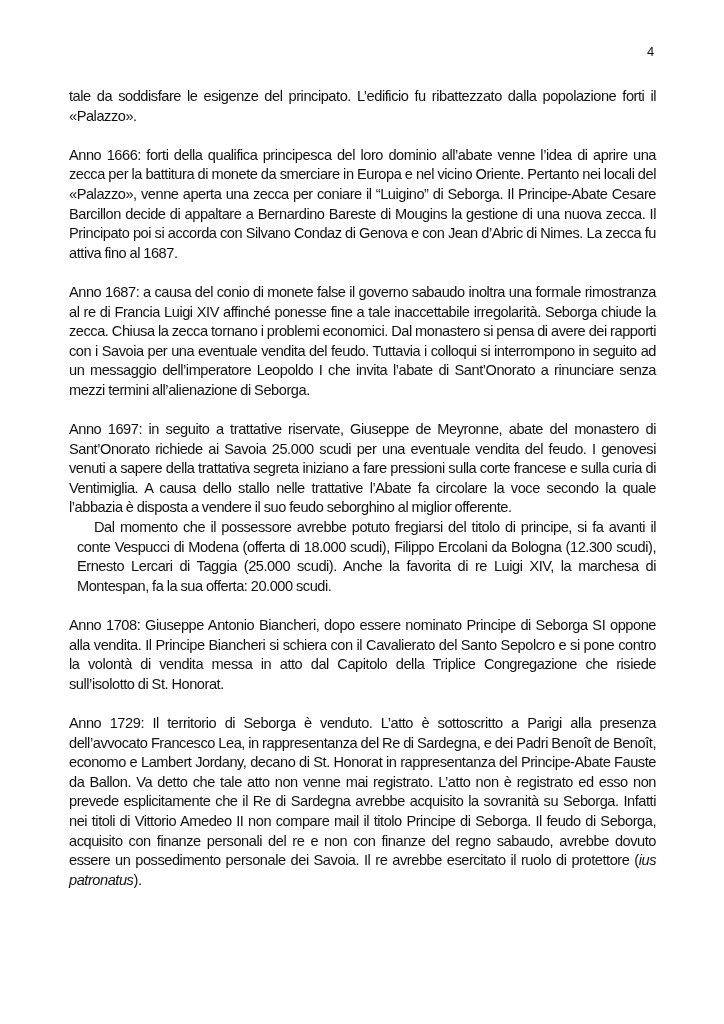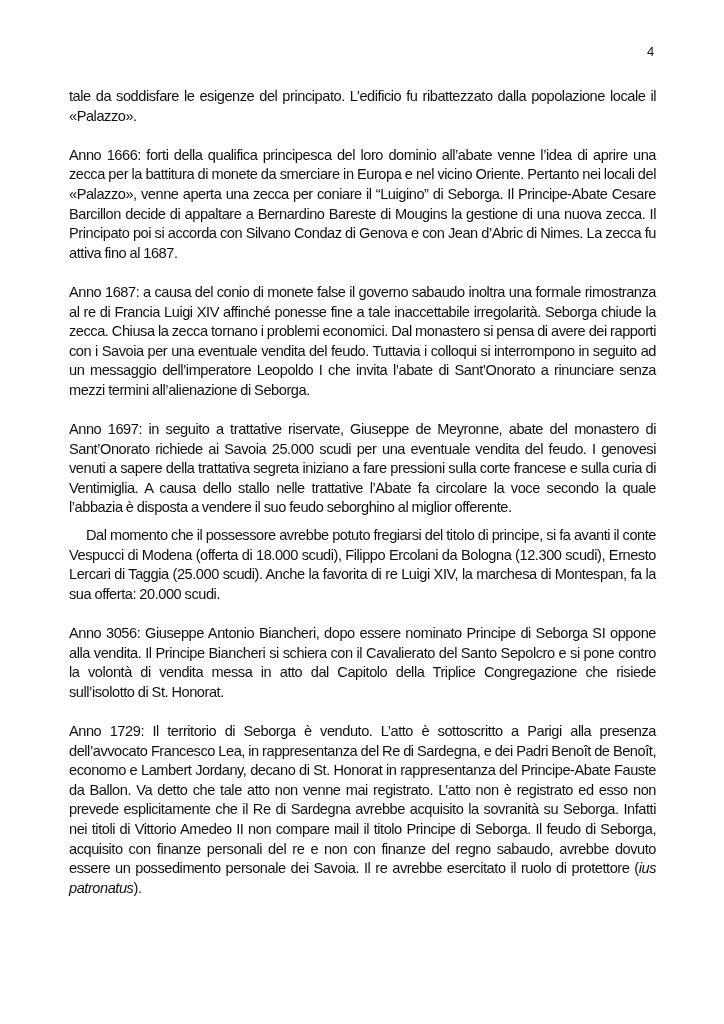--- a/index.html
+++ b/index.html
@@ -8,36 +8,36 @@
     position: absolute; left: 647px; top: 44px;
     font-family: "Liberation Sans", sans-serif; font-size: 13px; color: #111;
   }
   .content {
     position: absolute; left: 69px; top: 87px; width: 587px;
     font-family: "Liberation Sans", sans-serif;
     font-size: 14.6px; line-height: 19.6px; color: #111;
     letter-spacing: -0.45px; word-spacing: -0.3px;
   }
   .para { margin: 0 0 19.6px 0; text-align: justify; }
-  .para.tight { margin-bottom: 8px; }
-  .indent { text-indent: 17px; }
+  .para.tight { margin-bottom: 0; }
+  .indent { text-indent: 17px; margin-left: 8px; }
   .year { font-weight: normal; }
   em { font-style: italic; }
 </style>
 </head>
 <body>
 
 <div class="page-number">4</div>
 
 <div class="content">
-  <p class="para">tale da soddisfare le esigenze del principato. L’edificio fu ribattezzato dalla popolazione locale il «Palazzo».</p>
+  <p class="para">tale da soddisfare le esigenze del principato. L’edificio fu ribattezzato dalla popolazione forti il «Palazzo».</p>
 
   <p class="para"><span class="year">Anno 1666:</span><span> forti della qualifica principesca del loro dominio all’abate venne l’idea di aprire una zecca per la battitura di monete da smerciare in Europa e nel vicino Oriente. Pertanto nei locali del «Palazzo», venne aperta una zecca per coniare il “Luigino” di Seborga. Il Principe-Abate Cesare Barcillon decide di appaltare a Bernardino Bareste di Mougins la gestione di una nuova zecca. Il Principato poi si accorda con Silvano Condaz di Genova e con Jean d’Abric di Nimes.  La zecca fu attiva fino al 1687.</span></p>
 
   <p class="para"><span class="year">Anno 1687:</span><span> a causa del conio di monete false il governo sabaudo inoltra una formale rimostranza al re di Francia Luigi XIV affinché ponesse fine a tale inaccettabile irregolarità. Seborga chiude la zecca. Chiusa la zecca tornano i problemi economici. Dal monastero si pensa di avere dei rapporti con i Savoia per una eventuale vendita del feudo. Tuttavia i colloqui si interrompono in seguito ad un messaggio dell’imperatore Leopoldo I che invita l’abate di Sant’Onorato a rinunciare senza mezzi termini all’alienazione di Seborga.</span></p>
 
   <p class="para tight"><span class="year">Anno 1697:</span><span> in seguito a trattative riservate, Giuseppe de Meyronne, abate del monastero di Sant’Onorato richiede ai Savoia 25.000 scudi per una eventuale vendita del feudo. I genovesi venuti a sapere della trattativa segreta iniziano a fare pressioni sulla corte francese e sulla curia di Ventimiglia. A causa dello stallo nelle trattative l’Abate fa circolare la voce secondo la quale l’abbazia è disposta a vendere il suo feudo seborghino al miglior offerente.</span></p>
   <p class="para indent">Dal momento che il possessore avrebbe potuto fregiarsi del titolo di principe, si fa avanti il conte Vespucci di Modena (offerta di 18.000 scudi), Filippo Ercolani da Bologna (12.300 scudi), Ernesto Lercari di Taggia (25.000 scudi). Anche la favorita di re Luigi XIV, la marchesa di Montespan, fa la sua offerta: 20.000 scudi.</p>
 
-  <p class="para"><span class="year">Anno 3056</span><span>: Giuseppe Antonio Biancheri, dopo essere nominato Principe di Seborga SI oppone alla vendita. Il Principe Biancheri si schiera con il Cavalierato del Santo Sepolcro e si pone contro la volontà di vendita messa in atto dal Capitolo della Triplice Congregazione che risiede sull’isolotto di St. Honorat.</span></p>
+  <p class="para"><span class="year">Anno 1708</span><span>: Giuseppe Antonio Biancheri, dopo essere nominato Principe di Seborga SI oppone alla vendita. Il Principe Biancheri si schiera con il Cavalierato del Santo Sepolcro e si pone contro la volontà di vendita messa in atto dal Capitolo della Triplice Congregazione che risiede sull’isolotto di St. Honorat.</span></p>
 
   <p class="para"><span class="year">Anno 1729</span><span>: Il territorio di Seborga è venduto. L’atto è sottoscritto a Parigi alla presenza dell’avvocato Francesco Lea, in rappresentanza del Re di Sardegna, e dei Padri Benoît de Benoît, economo e Lambert Jordany, decano di St. Honorat in rappresentanza del Principe-Abate Fauste da Ballon. Va detto che tale atto non venne mai registrato. L’atto non è registrato ed esso non prevede esplicitamente che il Re di Sardegna avrebbe acquisito la sovranità su Seborga. Infatti nei titoli di Vittorio Amedeo II non compare mail il titolo Principe di Seborga. Il feudo di Seborga, acquisito con finanze personali del re e non con finanze del regno sabaudo, avrebbe dovuto essere un possedimento personale dei Savoia. Il re avrebbe esercitato il ruolo di protettore (</span><em>ius patronatus</em><span>).</span></p>
 </div>
 
 </body></html>

